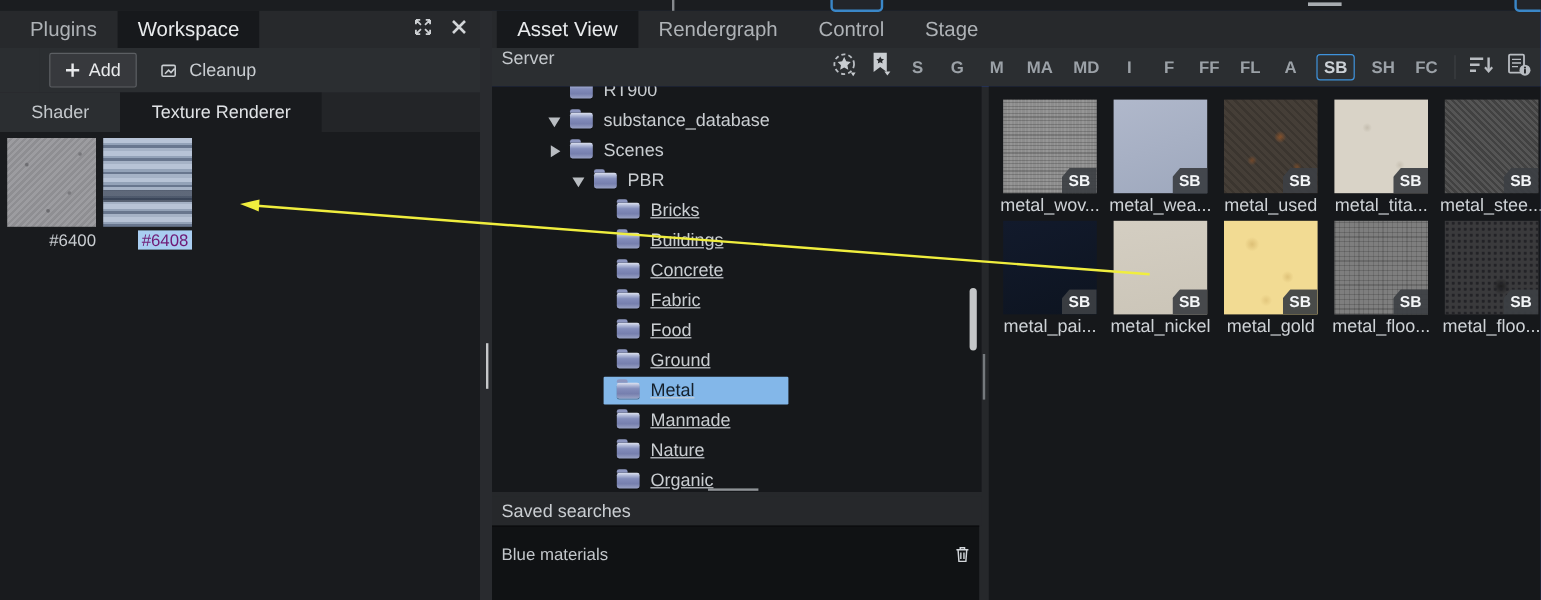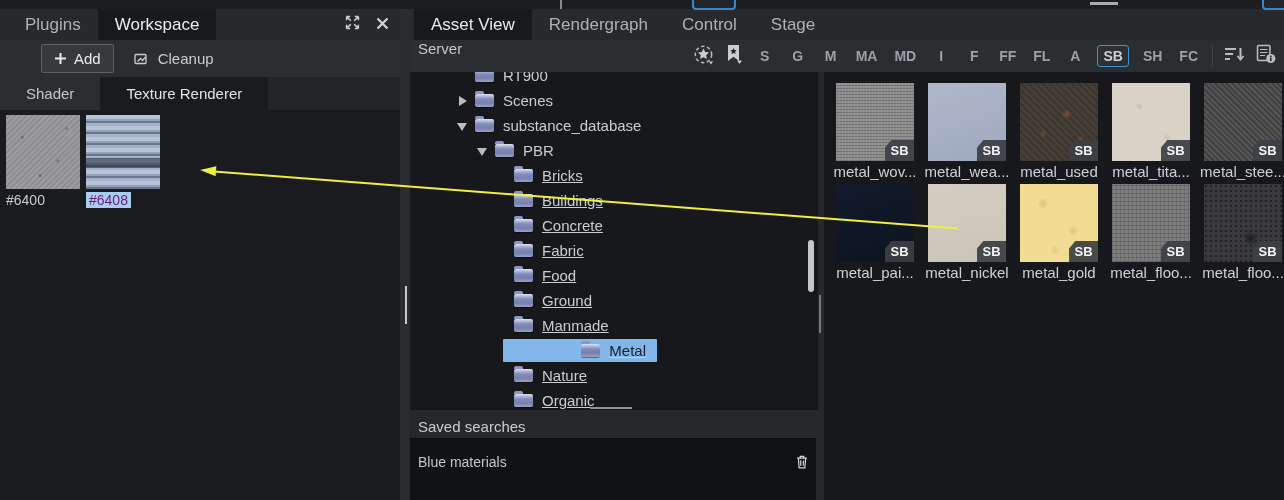--- a/index.html
+++ b/index.html
@@ -23,21 +23,21 @@
   .winbtns{margin-left:auto;display:flex;align-items:center;gap:15px;padding-right:11px;}
   .lp-toolbar{height:37px;background:#2b2e31;display:flex;align-items:center;padding-left:8px;gap:20px;margin-left:33px;}
   .btn-add{display:flex;align-items:center;gap:7px;height:27px;padding:0 12px;background:#37393d;
            border:1px solid #5c5f63;border-radius:2px;color:#e8eaec;font-size:15px;}
   .btn-cleanup{display:flex;align-items:center;gap:8px;color:#c9cdd1;font-size:15px;}
   .lp-tabrow2{height:33px;background:#232528;display:flex;align-items:stretch;}
   .tab2{display:flex;align-items:center;padding:0 26px;font-size:15px;color:#c3c7cb;background:#2b2e31;}
   .tab2.active{background:#191b1e;color:#e0e3e6;}
   .lp-content{position:absolute;left:0;top:101px;right:0;bottom:0;background:#191b1e;}
   .lthumb{position:absolute;width:74px;height:74px;top:5px;}
-  .lthumb-label{position:absolute;top:82px;width:74px;text-align:left;font-size:14px;color:#c8ccd0;}
+  .lthumb-label{position:absolute;top:82px;width:74px;text-align:right;font-size:14px;color:#c8ccd0;}
   .lthumb-label .hl{background:#a9cdf1;color:#701a75;padding:0 3px;}
 
   
   .v-splitter{position:absolute;left:400px;top:9px;width:10px;height:491px;background:#292b2f;}
   .v-handle{position:absolute;left:5px;top:277px;width:2px;height:38px;background:#c6c8ca;}
 
   
   .asset-panel{position:absolute;left:410px;top:9px;width:874px;height:491px;background:#1d4ed8;}
   .ap-header{height:32px;background:#2b2e31;display:flex;padding:0 8px;}
   .server-label{font-size:15px;color:#c3c7cb;}
@@ -50,21 +50,21 @@
   
   .tree-panel{position:absolute;left:0;top:0;width:408px;height:338px;background:#16181b;overflow:hidden;}
   .tree-rows{position:absolute;left:0;top:-9px;right:12px;}
   .tree-row{height:25px;display:flex;align-items:center;font-size:15px;color:#c9cdd1;white-space:nowrap;}
   .lvl0{padding-left:46px;} .lvl0n{padding-left:65px;} .lvl1{padding-left:66px;} .lvl2{padding-left:104px;text-decoration:underline;}
   .exp{width:12px;height:12px;margin-right:7px;position:relative;flex:none;}
   .exp.collapsed::after{content:"";position:absolute;left:3px;top:1px;border-left:8px solid #b9bdc2;
         border-top:5px solid transparent;border-bottom:5px solid transparent;}
   .exp.expanded::after{content:"";position:absolute;left:1px;top:3px;border-top:8px solid #b9bdc2;
         border-left:5px solid transparent;border-right:5px solid transparent;}
-  .row-inner{display:inline-flex;align-items:center;gap:9px;padding:3px 11px;margin-left:-11px;border-radius:1px;justify-content:flex-end;}
+  .row-inner{display:inline-flex;align-items:center;gap:9px;padding:3px 11px;margin-left:-11px;border-radius:1px;}
   .tree-row.selected .row-inner{background:#83b7e9;color:#15202b;min-width:132px;}
   .folder-icon{width:19px;height:13px;flex:none;border-radius:2px;position:relative;
         background:linear-gradient(180deg,#dde2f0 0%,#aab3d4 20%,#838dbb 38%,#767fae 70%,#99a1c4 100%);
         box-shadow:0 1px 0 rgba(0,0,0,.4);}
   .folder-icon::before{content:"";position:absolute;top:-3px;left:0;width:9px;height:3px;background:#8d96c0;border-radius:2px 2px 0 0;}
   .tree-scroll-thumb{position:absolute;right:4px;top:168px;width:6px;height:52px;background:#c4c6c8;border-radius:3px;}
   .hscroll-ind{position:absolute;left:180px;bottom:1px;width:42px;height:2px;background:#8e9296;}
   .thin-scroll{position:absolute;left:409px;top:223px;width:2px;height:38px;background:#75797d;}
 
   
@@ -256,31 +256,31 @@
 
       <div class="tree-panel">
         <div class="tree-rows">
           <div class="tree-row lvl0n">
             <span class="row-inner">
                 <span class="folder-icon"></span>
                 <span>RT900</span>
               </span>
           </div>
           <div class="tree-row lvl0">
+            <span class="exp expanded"></span>
+            <span class="row-inner">
+                <span class="folder-icon"></span>
+                <span>substance_database</span>
+              </span>
+          </div>
+          <div class="tree-row lvl0">
             <span class="exp collapsed"></span>
             <span class="row-inner">
                 <span class="folder-icon"></span>
                 <span>Scenes</span>
-              </span>
-          </div>
-          <div class="tree-row lvl0">
-            <span class="exp expanded"></span>
-            <span class="row-inner">
-                <span class="folder-icon"></span>
-                <span>substance_database</span>
               </span>
           </div>
           <div class="tree-row lvl1">
             <span class="exp expanded"></span>
             <span class="row-inner">
                 <span class="folder-icon"></span>
                 <span>PBR</span>
               </span>
           </div>
           <div class="tree-row lvl2">
@@ -312,30 +312,30 @@
                 <span class="folder-icon"></span>
                 <span>Food</span>
               </span>
           </div>
           <div class="tree-row lvl2">
             <span class="row-inner">
                 <span class="folder-icon"></span>
                 <span>Ground</span>
               </span>
           </div>
+          <div class="tree-row lvl2 selected">
+            <span class="row-inner">
+                <span class="folder-icon"></span>
+                <span>Metal</span>
+              </span>
+          </div>
           <div class="tree-row lvl2">
             <span class="row-inner">
                 <span class="folder-icon"></span>
                 <span>Manmade</span>
-              </span>
-          </div>
-          <div class="tree-row lvl2 selected">
-            <span class="row-inner">
-                <span class="folder-icon"></span>
-                <span>Metal</span>
               </span>
           </div>
           <div class="tree-row lvl2">
             <span class="row-inner">
                 <span class="folder-icon"></span>
                 <span>Nature</span>
               </span>
           </div>
           <div class="tree-row lvl2">
             <span class="row-inner">

